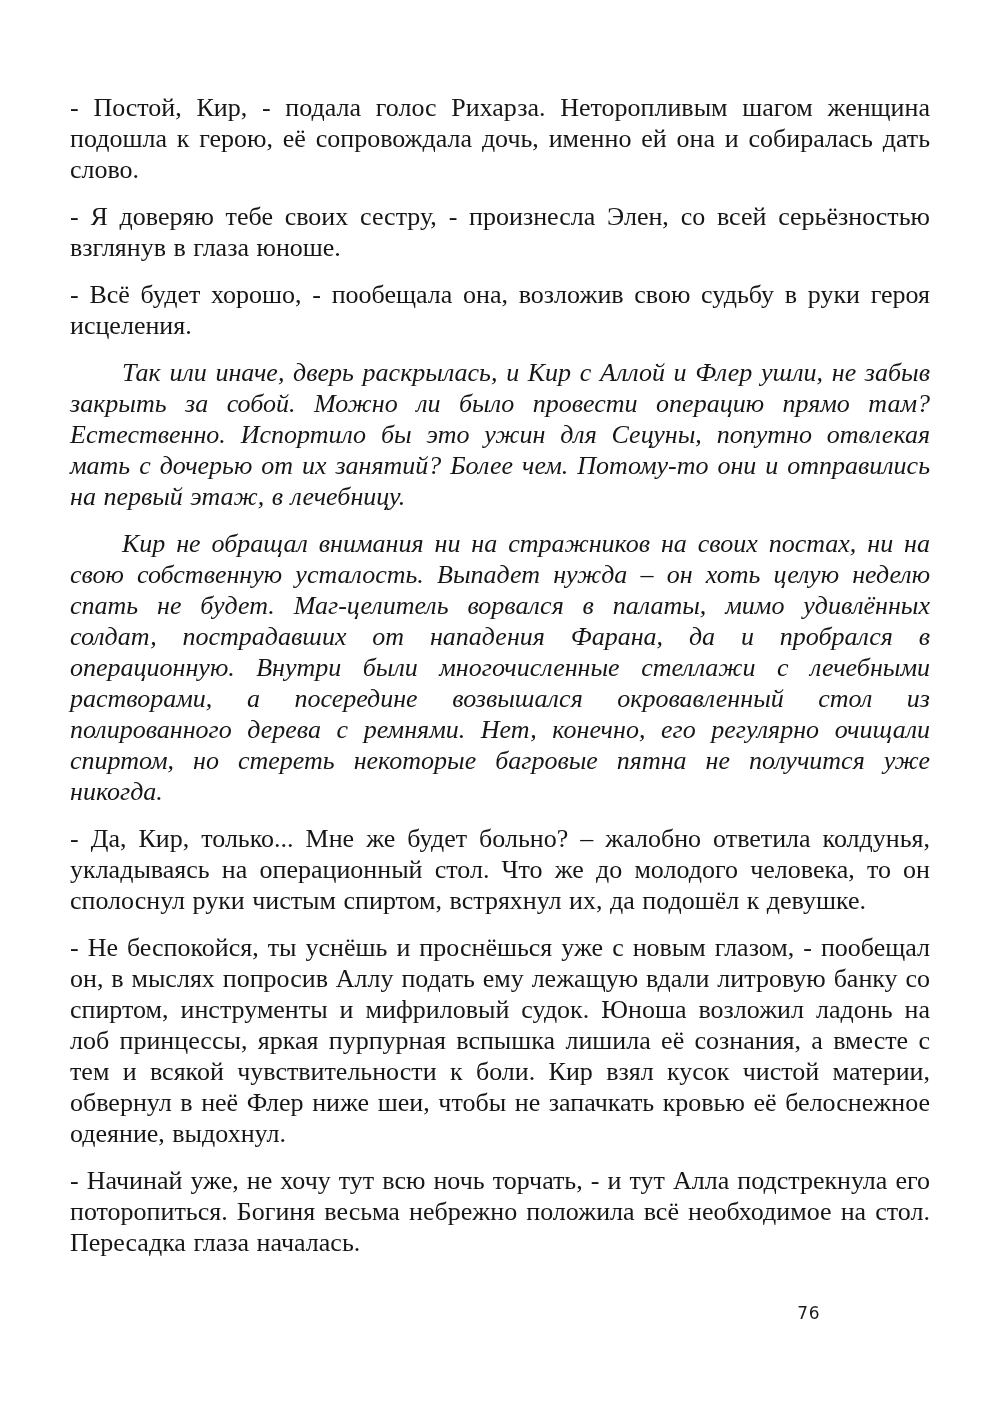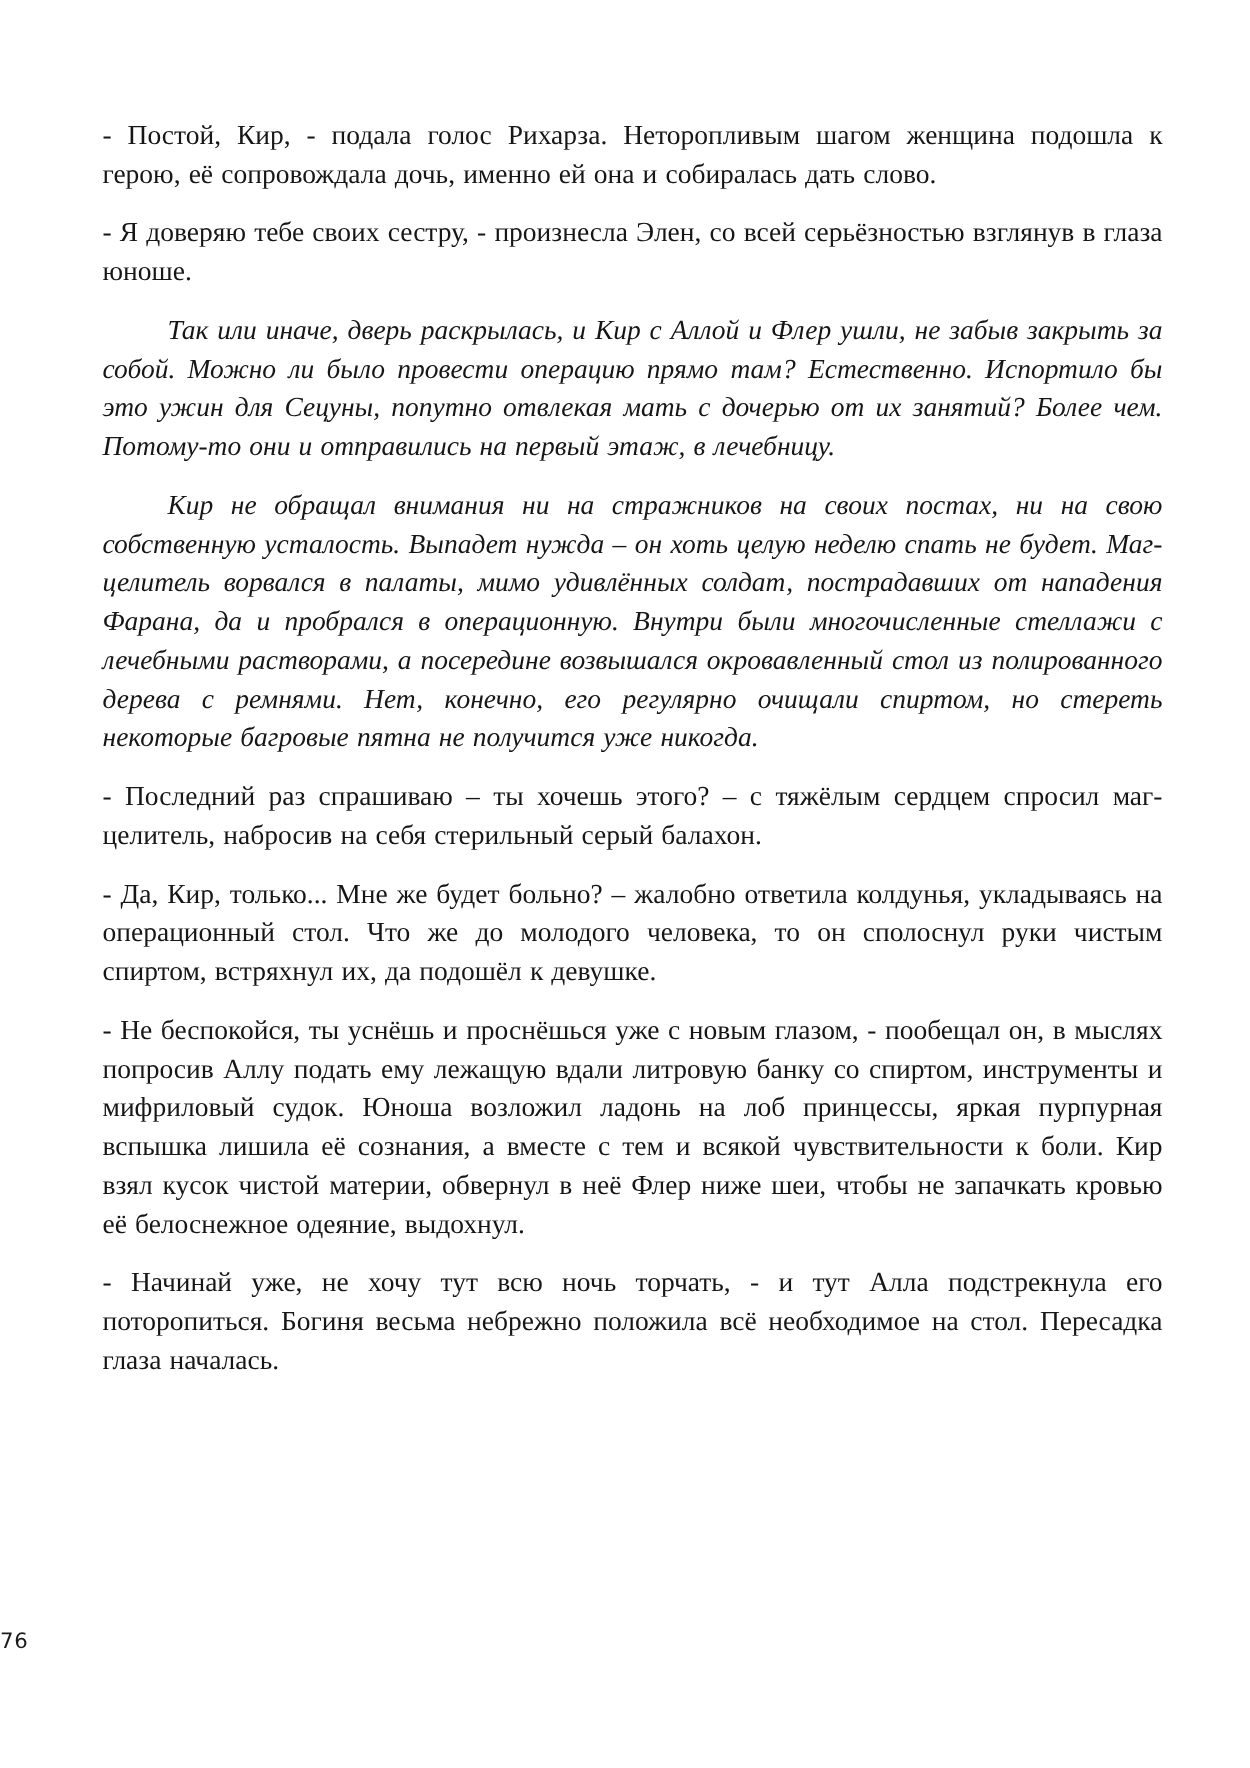--- a/index.html
+++ b/index.html
@@ -16,54 +16,54 @@
     font-family: "Liberation Serif", serif;
     color: #161616;
   }
   .text-block {
     position: absolute;
     left: 70px;
     top: 92px;
     width: 860px;
   }
   .text-block p {
-    font-size: 22px;
+    font-size: 26px;
     line-height: 31px;
-    margin: 0 0 16px 12px;
+    margin: 0 0 16px 0;
     text-align: justify;
     word-spacing: 1px;
   }
   .text-block p.narrative {
     text-indent: 52px;
     font-style: italic;
   }
   .page-footer {
     position: absolute;
-    left: 0;
+    left: 16px;
     top: 1303px;
     width: 804px;
-    text-align: left;
+    text-align: right;
   }
   .page-number {
     font-family: "DejaVu Sans", sans-serif;
     font-size: 17px;
     color: #1b1b1b;
     letter-spacing: 0.5px;
   }
 </style>
 </head>
 <body>
 
 <main class="page">
   <section class="text-block" id="paragraphs">
       <p class="dialogue">- Постой, Кир, - подала голос Рихарза. Неторопливым шагом женщина подошла к герою, её сопровождала дочь, именно ей она и собиралась дать слово.</p>
       <p class="dialogue">- Я доверяю тебе своих сестру, - произнесла Элен, со всей серьёзностью взглянув в глаза юноше.</p>
+      <p class="dialogue">- Всё будет хорошо, - пообещала она, возложив свою судьбу в руки героя исцеления.</p>
       <p class="narrative">Так или иначе, дверь раскрылась, и Кир с Аллой и Флер ушли, не забыв закрыть за собой. Можно ли было провести операцию прямо там? Естественно. Испортило бы это ужин для Сецуны, попутно отвлекая мать с дочерью от их занятий? Более чем. Потому-то они и отправились на первый этаж, в лечебницу.</p>
       <p class="narrative">Кир не обращал внимания ни на стражников на своих постах, ни на свою собственную усталость. Выпадет нужда – он хоть целую неделю спать не будет. Маг-целитель ворвался в палаты, мимо удивлённых солдат, пострадавших от нападения Фарана, да и пробрался в операционную. Внутри были многочисленные стеллажи с лечебными растворами, а посередине возвышался окровавленный стол из полированного дерева с ремнями. Нет, конечно, его регулярно очищали спиртом, но стереть некоторые багровые пятна не получится уже никогда.</p>
-      <p class="dialogue">- Последний раз спрашиваю – ты хочешь этого? – с тяжёлым сердцем спросил маг-целитель, набросив на себя стерильный серый балахон.</p>
       <p class="dialogue">- Да, Кир, только... Мне же будет больно? – жалобно ответила колдунья, укладываясь на операционный стол. Что же до молодого человека, то он сполоснул руки чистым спиртом, встряхнул их, да подошёл к девушке.</p>
       <p class="dialogue">- Не беспокойся, ты уснёшь и проснёшься уже с новым глазом, - пообещал он, в мыслях попросив Аллу подать ему лежащую вдали литровую банку со спиртом, инструменты и мифриловый судок. Юноша возложил ладонь на лоб принцессы, яркая пурпурная вспышка лишила её сознания, а вместе с тем и всякой чувствительности к боли. Кир взял кусок чистой материи, обвернул в неё Флер ниже шеи, чтобы не запачкать кровью её белоснежное одеяние, выдохнул.</p>
       <p class="dialogue">- Начинай уже, не хочу тут всю ночь торчать, - и тут Алла подстрекнула его поторопиться. Богиня весьма небрежно положила всё необходимое на стол. Пересадка глаза началась.</p>
     </section>
   <footer class="page-footer">
     <span class="page-number">76</span>
   </footer>
 </main>
 
 </body></html>

